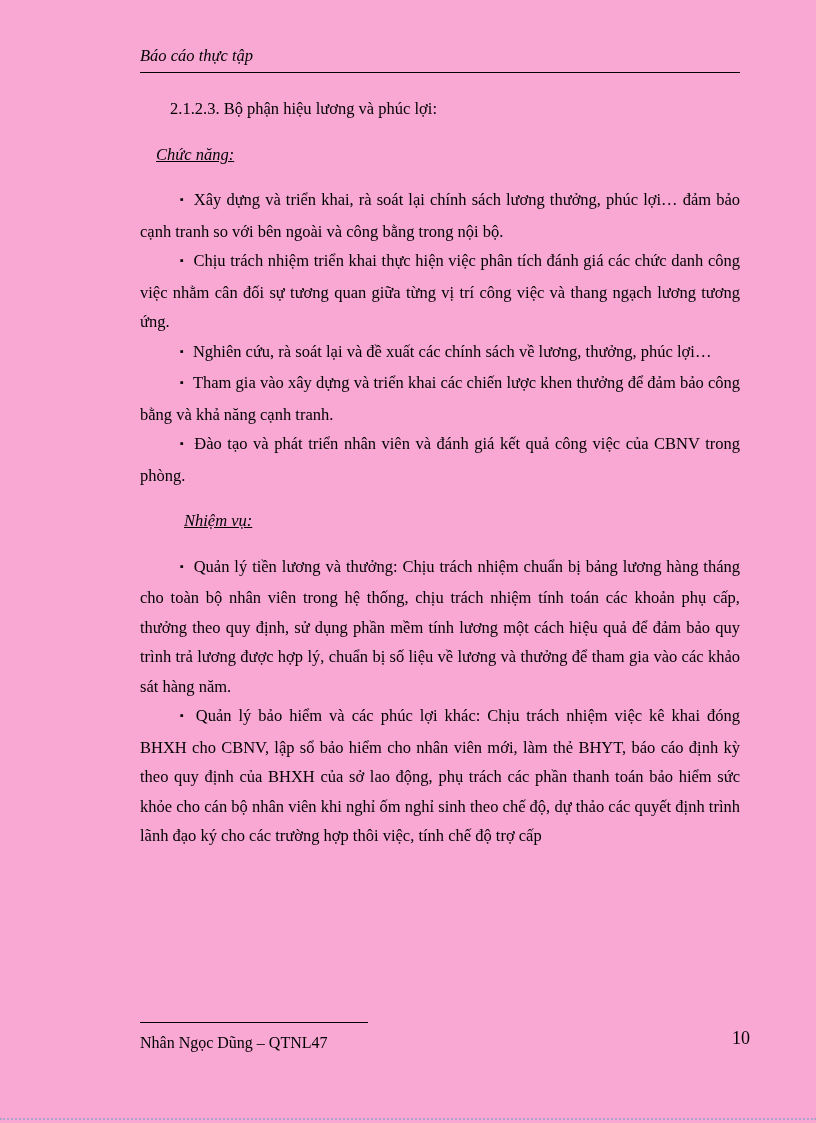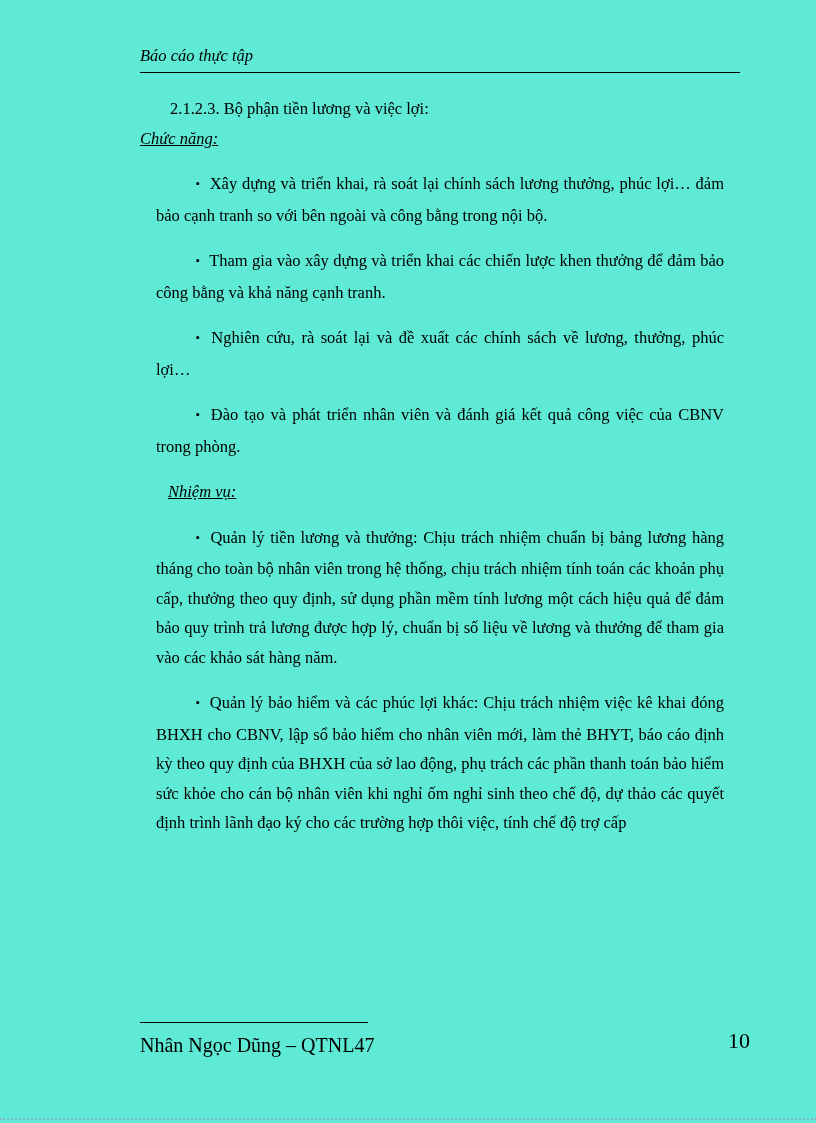--- a/index.html
+++ b/index.html
@@ -2,21 +2,21 @@
 <html><head>
 <meta charset="utf-8">
 <style>
   * { box-sizing: border-box; }
   html, body { margin: 0; padding: 0; background: #e8e8e8; }
   .page {
     position: relative;
     width: 816px;
     height: 1123px;
     margin: 0 auto;
-    background: #5eead4;
+    background: #f9a8d4;
     font-family: "Liberation Serif", serif;
     color: #000000;
     overflow: hidden;
   }
   
   .header {
     position: absolute;
     top: 46px;
     left: 140px;
     width: 600px;
@@ -33,80 +33,81 @@
     width: 600px;
     font-size: 16.5px;
     line-height: 29.5px;
     text-align: justify;
   }
   .section-title {
     margin: 6px 0 0 0;
     text-indent: 30px;
   }
   .subheading {
-    margin: 0;
+    margin: 16px;
     font-style: italic;
   }
   .subheading.indented { text-indent: 28px; font-family: Liberation Serif, serif; }
   .subheading span { text-decoration: underline; }
   .bullet-para {
-    margin: 16px;
+    margin: 0;
     text-indent: 40px;
   }
   .bullet-marker {
     font-size: 11px;
     position: relative;
     top: -2px;
     padding-right: 9px;
   }
   
   .page-number {
     position: absolute;
     top: 1028px;
     right: 66px;
-    font-size: 22px;
+    font-size: 18px;
   }
   .footer-divider {
     position: absolute;
     top: 1022px;
     left: 140px;
     width: 228px;
     border-top: 1.5px solid #000000;
   }
   .footer-author {
     position: absolute;
     top: 1034px;
     left: 140px;
-    font-size: 20px;
+    font-size: 16px;
   }
   .page-boundary {
     position: absolute;
     bottom: 3px;
     left: 0;
     width: 100%;
     border-top: 2px dotted #8fa3c8;
     opacity: 0.7;
   }
 </style>
 </head>
 <body>
 
 <div class="page">
 
   <div class="header">
     <span>Báo cáo thực tập</span>
   </div>
 
   <div class="body">
-    <p class="section-title">2.1.2.3. Bộ phận tiền lương và việc lợi:</p>
+    <p class="section-title">2.1.2.3. Bộ phận hiệu lương và phúc lợi:</p>
     <div id="blocks">
         <p class="subheading"><span>Chức năng:</span></p>
         <p class="bullet-para"><span class="bullet-marker">▪</span>Xây dựng và triển khai, rà soát lại chính sách lương thưởng, phúc lợi… đảm bảo cạnh tranh so với bên ngoài và công bằng trong nội bộ.</p>
+        <p class="bullet-para"><span class="bullet-marker">▪</span>Chịu trách nhiệm triển khai thực hiện việc phân tích đánh giá các chức danh công việc nhằm cân đối sự tương quan giữa từng vị trí công việc và thang ngạch lương tương ứng.</p>
+        <p class="bullet-para"><span class="bullet-marker">▪</span>Nghiên cứu, rà soát lại và đề xuất các chính sách về lương, thưởng, phúc lợi…</p>
         <p class="bullet-para"><span class="bullet-marker">▪</span>Tham gia vào xây dựng và triển khai các chiến lược khen thưởng để đảm bảo công bằng và khả năng cạnh tranh.</p>
-        <p class="bullet-para"><span class="bullet-marker">▪</span>Nghiên cứu, rà soát lại và đề xuất các chính sách về lương, thưởng, phúc lợi…</p>
         <p class="bullet-para"><span class="bullet-marker">▪</span>Đào tạo và phát triển nhân viên và đánh giá kết quả công việc của CBNV trong phòng.</p>
         <p class="subheading indented"><span>Nhiệm vụ:</span></p>
         <p class="bullet-para"><span class="bullet-marker">▪</span>Quản lý tiền lương và thưởng: Chịu trách nhiệm chuẩn bị bảng lương hàng tháng cho toàn bộ nhân viên trong hệ thống, chịu trách nhiệm tính toán các khoản phụ cấp, thưởng theo quy định, sử dụng phần mềm tính lương một cách hiệu quả để đảm bảo quy trình trả lương được hợp lý, chuẩn bị số liệu về lương và thưởng để tham gia vào các khảo sát hàng năm.</p>
         <p class="bullet-para"><span class="bullet-marker">▪</span>Quản lý bảo hiểm và các phúc lợi khác: Chịu trách nhiệm việc kê khai đóng BHXH cho CBNV, lập sổ bảo hiểm cho nhân viên mới, làm thẻ BHYT, báo cáo định kỳ theo quy định của BHXH của sở lao động, phụ trách các phần thanh toán bảo hiểm sức khỏe cho cán bộ nhân viên khi nghỉ ốm nghỉ sinh theo chế độ, dự thảo các quyết định trình lãnh đạo ký cho các trường hợp thôi việc, tính chế độ trợ cấp</p>
       </div>
   </div>
 
   <div class="page-number">10</div>
 
   <div class="footer-divider"></div>

